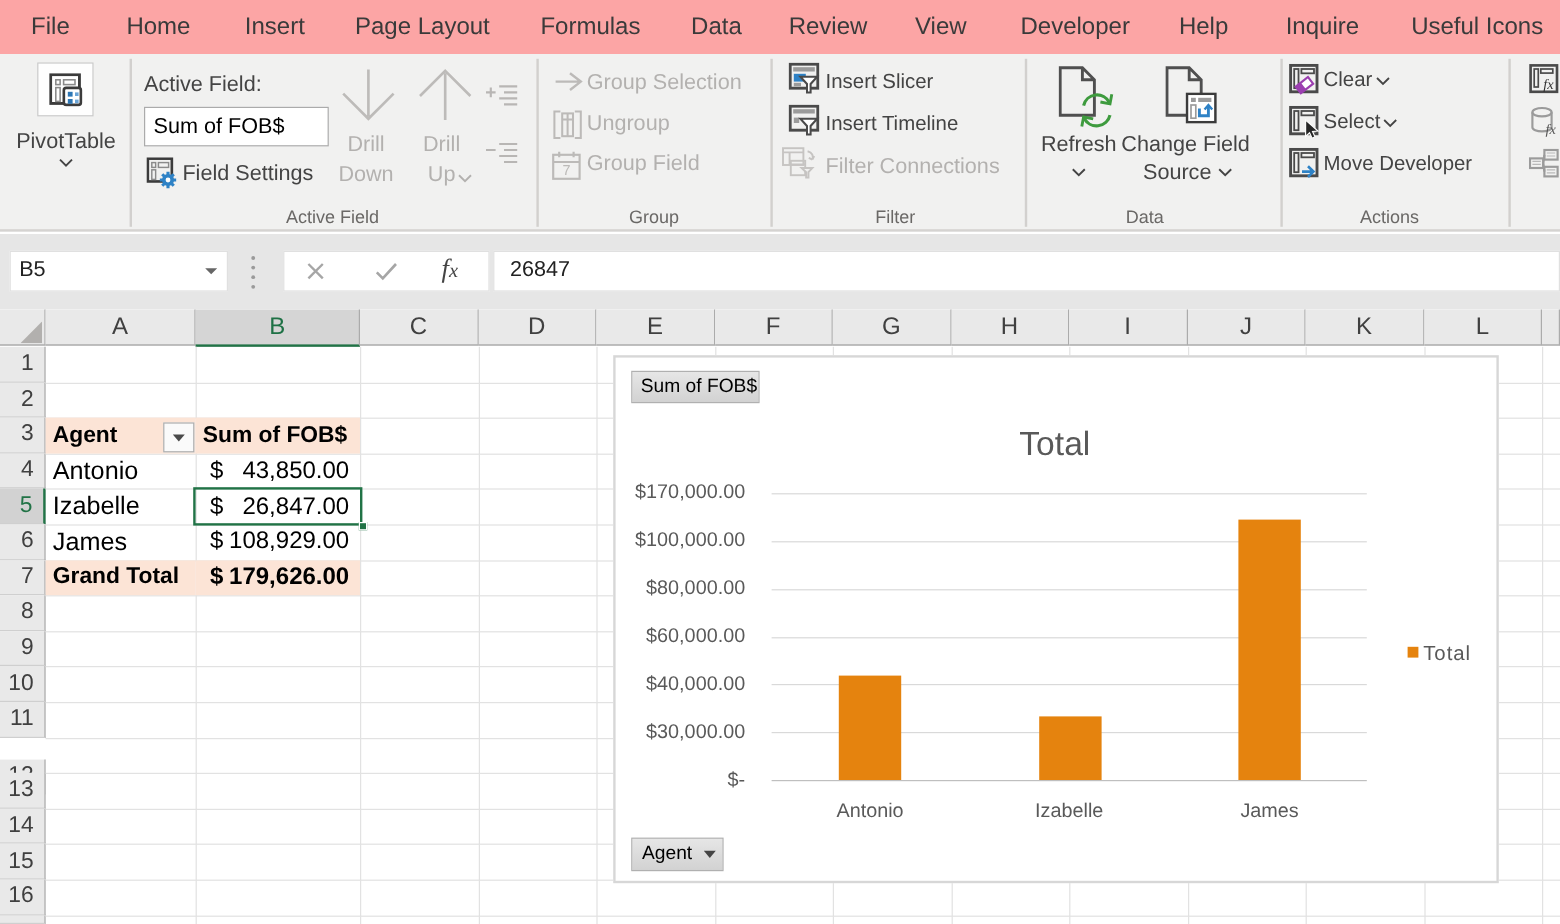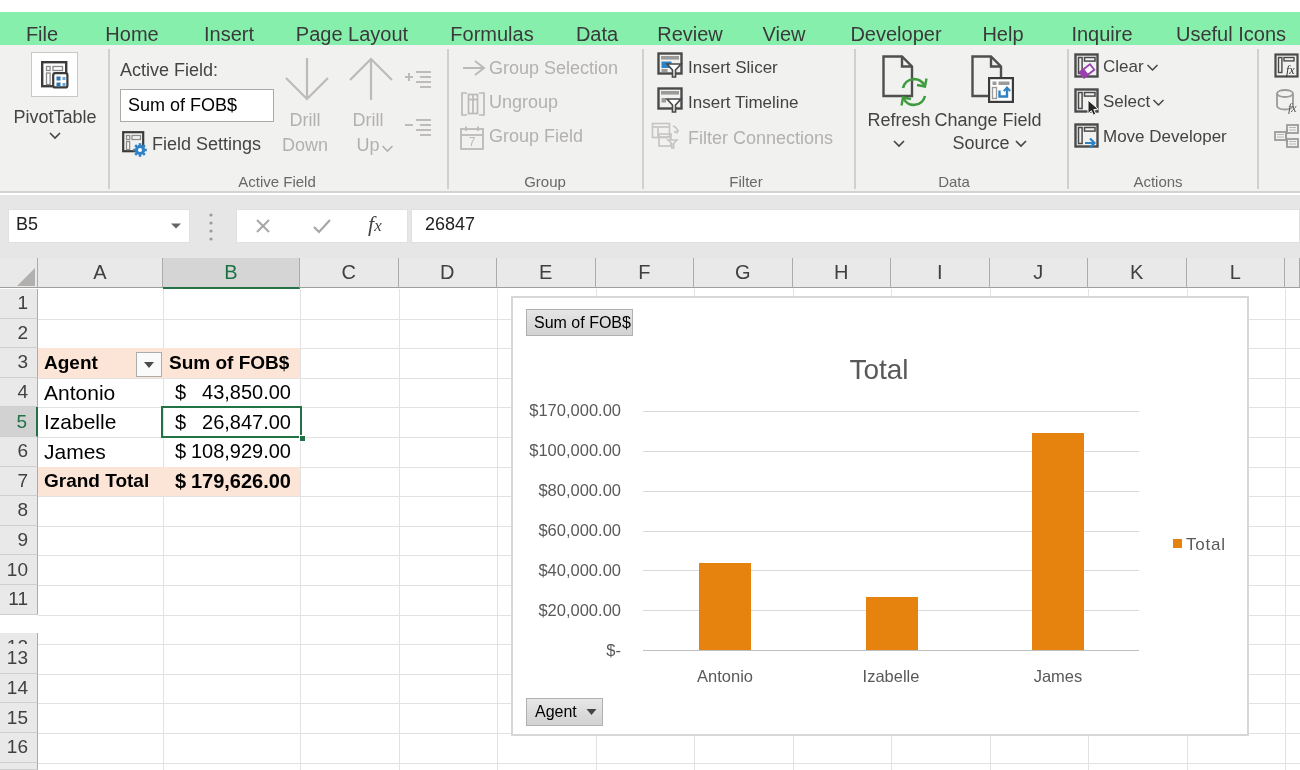--- a/index.html
+++ b/index.html
@@ -1,17 +1,17 @@
 <!DOCTYPE html>
 <html><head><meta charset="utf-8"><title>x</title><style>
 *{margin:0;padding:0;box-sizing:border-box;}
 html,body{width:1300px;height:770px;overflow:hidden;}
 body{font-family:"Liberation Sans",sans-serif;background:#fff;position:relative;}
 .abs{position:absolute;}
-#tabbar{left:0;top:12px;width:1300px;height:45px;background:#86efac;padding-left:38px;}
+#tabbar{left:0;top:0;width:1300px;height:45px;background:#fca5a5;padding-left:38px;}
 .tab{position:absolute;top:0;height:45px;display:flex;align-items:center;color:#3a3a3a;font-size:20px;transform:translateX(-50%);white-space:nowrap;}
 #ribbon{left:0;top:45px;width:1300px;height:148px;background:#f1f1f0;border-bottom:2px solid #d5d3d1;}
 .gsep{position:absolute;top:4px;width:1.5px;height:140px;background:#d2d0ce;}
 .glabel{position:absolute;top:128px;font-size:15px;color:#6a6866;transform:translateX(-50%);white-space:nowrap;}
 .rtext{color:#444;font-size:17px;}
 .gray{color:#b3b1af;}
 #fbar{left:0;top:195px;width:1300px;height:63px;background:#e6e6e6;}
 .wbox{position:absolute;background:#fff;border:1px solid #e0e0e0;}
 #grid{left:0;top:258px;width:1300px;height:512px;background:#fff;}
 .colhdr{position:absolute;top:0;height:30px;background:#e9e9e9;color:#404040;font-size:20px;display:flex;align-items:center;justify-content:center;border-right:1px solid #ababab;}
@@ -381,21 +381,21 @@
 <div class="abs" style="left:298.5px;top:176.5px;width:7px;height:7px;background:#217346;border:1.5px solid #fff;"></div>
 </div>
 <div id="chart" class="abs">
 <div class="cbtn" style="left:13px;top:11px;width:107px;height:27px;padding-left:7px;">Sum of FOB$</div>
 <div class="abs" style="left:366px;top:56px;transform:translateX(-50%);font-size:28px;color:#595959;">Total</div>
 <div class="axlbl" style="right:626px;top:103.3px;">$170,000.00</div>
 <div class="axlbl" style="right:626px;top:143.2px;">$100,000.00</div>
 <div class="axlbl" style="right:626px;top:183.1px;">$80,000.00</div>
 <div class="axlbl" style="right:626px;top:223.0px;">$60,000.00</div>
 <div class="axlbl" style="right:626px;top:262.9px;">$40,000.00</div>
-<div class="axlbl" style="right:626px;top:302.8px;">$20,000.00</div>
+<div class="axlbl" style="right:626px;top:302.8px;">$30,000.00</div>
 <div class="axlbl" style="right:626px;top:342.7px;">$-</div>
 <div class="glineh" style="left:130px;top:312.3px;width:496px;"></div>
 <div class="glineh" style="left:130px;top:272.4px;width:496px;"></div>
 <div class="glineh" style="left:130px;top:232.5px;width:496px;"></div>
 <div class="glineh" style="left:130px;top:192.6px;width:496px;"></div>
 <div class="glineh" style="left:130px;top:152.7px;width:496px;"></div>
 <div class="glineh" style="left:130px;top:112.8px;width:496px;"></div>
 <div class="glineh" style="left:130px;top:352.2px;width:496px;background:#bfbfbf;"></div>
 <div class="bar" style="left:186px;top:264.7px;width:52px;height:87.5px;"></div>
 <div class="bar" style="left:353px;top:298.6px;width:52px;height:53.6px;"></div>

